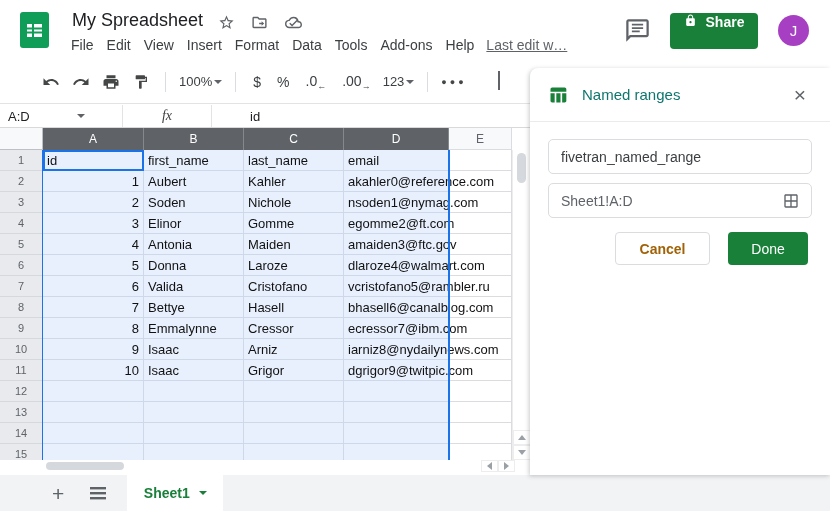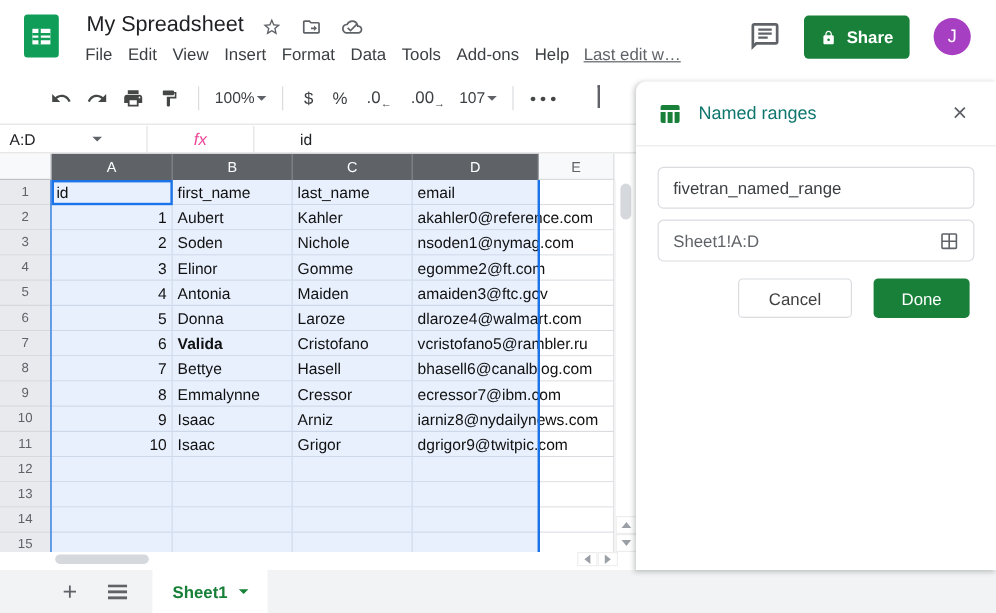--- a/index.html
+++ b/index.html
@@ -11,21 +11,21 @@
   .hdr{position:absolute;top:0;left:0;width:830px;height:60px;background:#fff;}
   .logo{position:absolute;left:19px;top:11px;}
   .doc-title{position:absolute;left:72px;top:10px;font-size:18px;color:#202124;}
   .title-icons{position:absolute;left:218px;top:14px;display:flex;gap:16px;align-items:center;}
   .menus{position:absolute;left:71px;top:37px;display:flex;align-items:center;font-size:14px;color:#3c4043;}
   .menus .mwrap{display:flex;gap:13px;}
   .menu-item{cursor:default;}
   .last-edit{margin-left:12px;color:#5f6368;text-decoration:underline;font-size:14px;}
   .comment-btn{position:absolute;left:624px;top:17px;}
   .share-btn{position:absolute;left:670px;top:13px;width:88px;height:36px;background:#188038;border:none;
-             border-radius:4px;color:#fff;display:flex;align-items:center;justify-content:center;gap:9px;
+             border-radius:4px;color:#fff;display:flex;justify-content:center;gap:9px;
              font-size:14px;font-weight:700;font-family:inherit;}
   .avatar{position:absolute;left:778px;top:15px;width:31px;height:31px;border-radius:50%;background:#a73fc2;
           color:#fff;display:flex;align-items:center;justify-content:center;font-size:15px;}
 
   
   .toolbar{position:absolute;top:60px;left:0;width:530px;height:44px;box-sizing:border-box;
            border-bottom:1px solid #e2e3e3;display:flex;align-items:center;padding-left:36px;color:#444746;}
   .tb{height:26px;min-width:24px;display:flex;align-items:center;justify-content:center;margin:0 3px;}
   .tb-sep{width:1px;height:20px;background:#dadce0;margin:0 9px;}
   .zoom-ctl{display:flex;align-items:center;gap:2px;font-size:13px;color:#3c4043;margin:0 4px;}
@@ -37,21 +37,21 @@
   .collapse-toolbar{margin-left:auto;margin-right:30px;}
   .chev-up{width:8px;height:8px;border-left:2px solid #5f6368;border-top:2px solid #5f6368;
            transform:rotate(45deg);margin-top:4px;}
 
   
   .fbar{position:absolute;top:105px;left:0;width:530px;height:23px;box-sizing:border-box;
         border-bottom:1px solid #d9d9d9;display:flex;align-items:center;font-size:13px;background:#fff;gap:25px;}
   .name-box{width:97px;box-sizing:border-box;padding:0 12px 0 8px;display:flex;align-items:center;
             justify-content:space-between;color:#202124;}
   .fbar-sep{width:1px;height:22px;background:#e3e3e3;}
-  .fx{font-family:Liberation Sans, sans-serif;font-style:italic;color:#ec4899;width:38px;text-align:center;font-size:14px;}
+  .fx{font-family:Liberation Serif, serif;font-style:italic;color:#404040;width:38px;text-align:center;font-size:14px;}
   .fvalue{padding-left:13px;color:#202124;flex:1;}
 
   
   .grid{position:absolute;top:128px;left:0;width:530px;height:344px;background:#fff;overflow:hidden;}
   .ghead{display:flex;height:22px;}
   .corner{width:43px;height:22px;box-sizing:border-box;background:#f8f9fa;
           border-right:1px solid #bdc1c6;border-bottom:1px solid #bdc1c6;}
   .col-h{height:22px;box-sizing:border-box;display:flex;align-items:center;justify-content:center;font-size:12px;}
   .col-h.sel{background:#5f6368;color:#fff;border-right:1px solid #85888c;}
   .col-h.plain{background:#f8f9fa;color:#5f6368;border-right:1px solid #dadce0;border-bottom:1px solid #dadce0;}
@@ -91,22 +91,22 @@
   .p-head{height:54px;box-sizing:border-box;display:flex;align-items:center;padding:0 18px;gap:14px;
           border-bottom:1px solid #ebebeb;}
   .p-title{font-size:15px;color:#0f766e;flex:1;}
   .p-close{font-size:21px;color:#5f6368;line-height:1;cursor:default;background:none;border:none;font-family:inherit;}
   .p-input{margin:17px 18px 0 18px;height:35px;box-sizing:border-box;border:1px solid #dadce0;border-radius:5px;
            display:flex;align-items:center;padding:0 12px;font-size:14px;background:#fff;}
   .p-input.second{margin-top:9px;color:#5f6368;}
   .p-input input{border:none;outline:none;flex:1;font-size:14px;font-family:inherit;color:inherit;background:transparent;padding:0;}
   .p-input.first input{color:#3c4043;}
   .p-actions{display:flex;justify-content:flex-end;gap:18px;margin:14px 22px 0 0;}
-  .btn-cancel{width:95px;height:33px;border:1px solid #dadce0;border-radius:4px;background:#fff;color:#404040;
-              font-size:14px;font-weight:400;font-family:inherit;}
+  .btn-cancel{width:95px;height:33px;border:1px solid #dadce0;border-radius:4px;background:#fff;color:#a16207;
+              font-size:14px;font-weight:700;font-family:inherit;}
   .btn-done{width:80px;height:33px;border:none;border-radius:4px;background:#188038;color:#fff;
             font-size:14px;font-weight:500;font-family:inherit;}
 
   
   .bbar{position:absolute;left:0;top:475px;width:830px;height:36px;background:#f1f3f4;display:flex;align-items:center;}
   .add-sheet{margin-left:46px;font-size:21px;color:#5f6368;background:none;border:none;font-family:inherit;line-height:1;}
   .all-sheets{margin-left:20px;background:none;border:none;padding:0;}
   .sheet-tab{margin-left:21px;width:96px;height:36px;background:#fff;display:flex;align-items:center;
              justify-content:center;gap:9px;color:#188038;font-weight:700;font-size:14px;border:none;font-family:inherit;}
   .sheet-caret{width:0;height:0;border-left:4px solid transparent;border-right:4px solid transparent;border-top:4px solid #188038;}
@@ -210,21 +210,21 @@
     <span class="fmt">%</span>
     <span class="fmt">
         <span>.0</span>
         <span class="sub">←</span>
       </span>
     <span class="fmt">
         <span>.00</span>
         <span class="sub">→</span>
       </span>
     <span class="zoom-ctl">
-      <span>107</span>
+      <span>123</span>
       <span class="caret"></span>
     </span>
     <span class="tb-sep"></span>
     <span class="more-dots">●●●</span>
     <span class="collapse-toolbar"><span class="chev-up"></span></span>
   </div>
 
   <div class="fbar">
     <div class="name-box">
       <span>A:D</span>
@@ -354,21 +354,21 @@
           </div>
           <div class="cell" style="width: 63px;">
             <span class="txt"></span>
           </div>
         </div>
         <div class="grid-row">
           <div class="row-h">7</div>
           <div class="cell sel num" style="width: 101px;">
             <span class="txt">6</span>
           </div>
-          <div class="cell sel" style="width: 100px; font-weight: bold;">
+          <div class="cell sel" style="width: 100px;">
             <span class="txt">Valida</span>
           </div>
           <div class="cell sel" style="width: 100px;">
             <span class="txt">Cristofano</span>
           </div>
           <div class="cell sel" style="width: 105px;">
             <span class="txt">vcristofano5@rambler.ru</span>
           </div>
           <div class="cell" style="width: 63px;">
             <span class="txt"></span>

